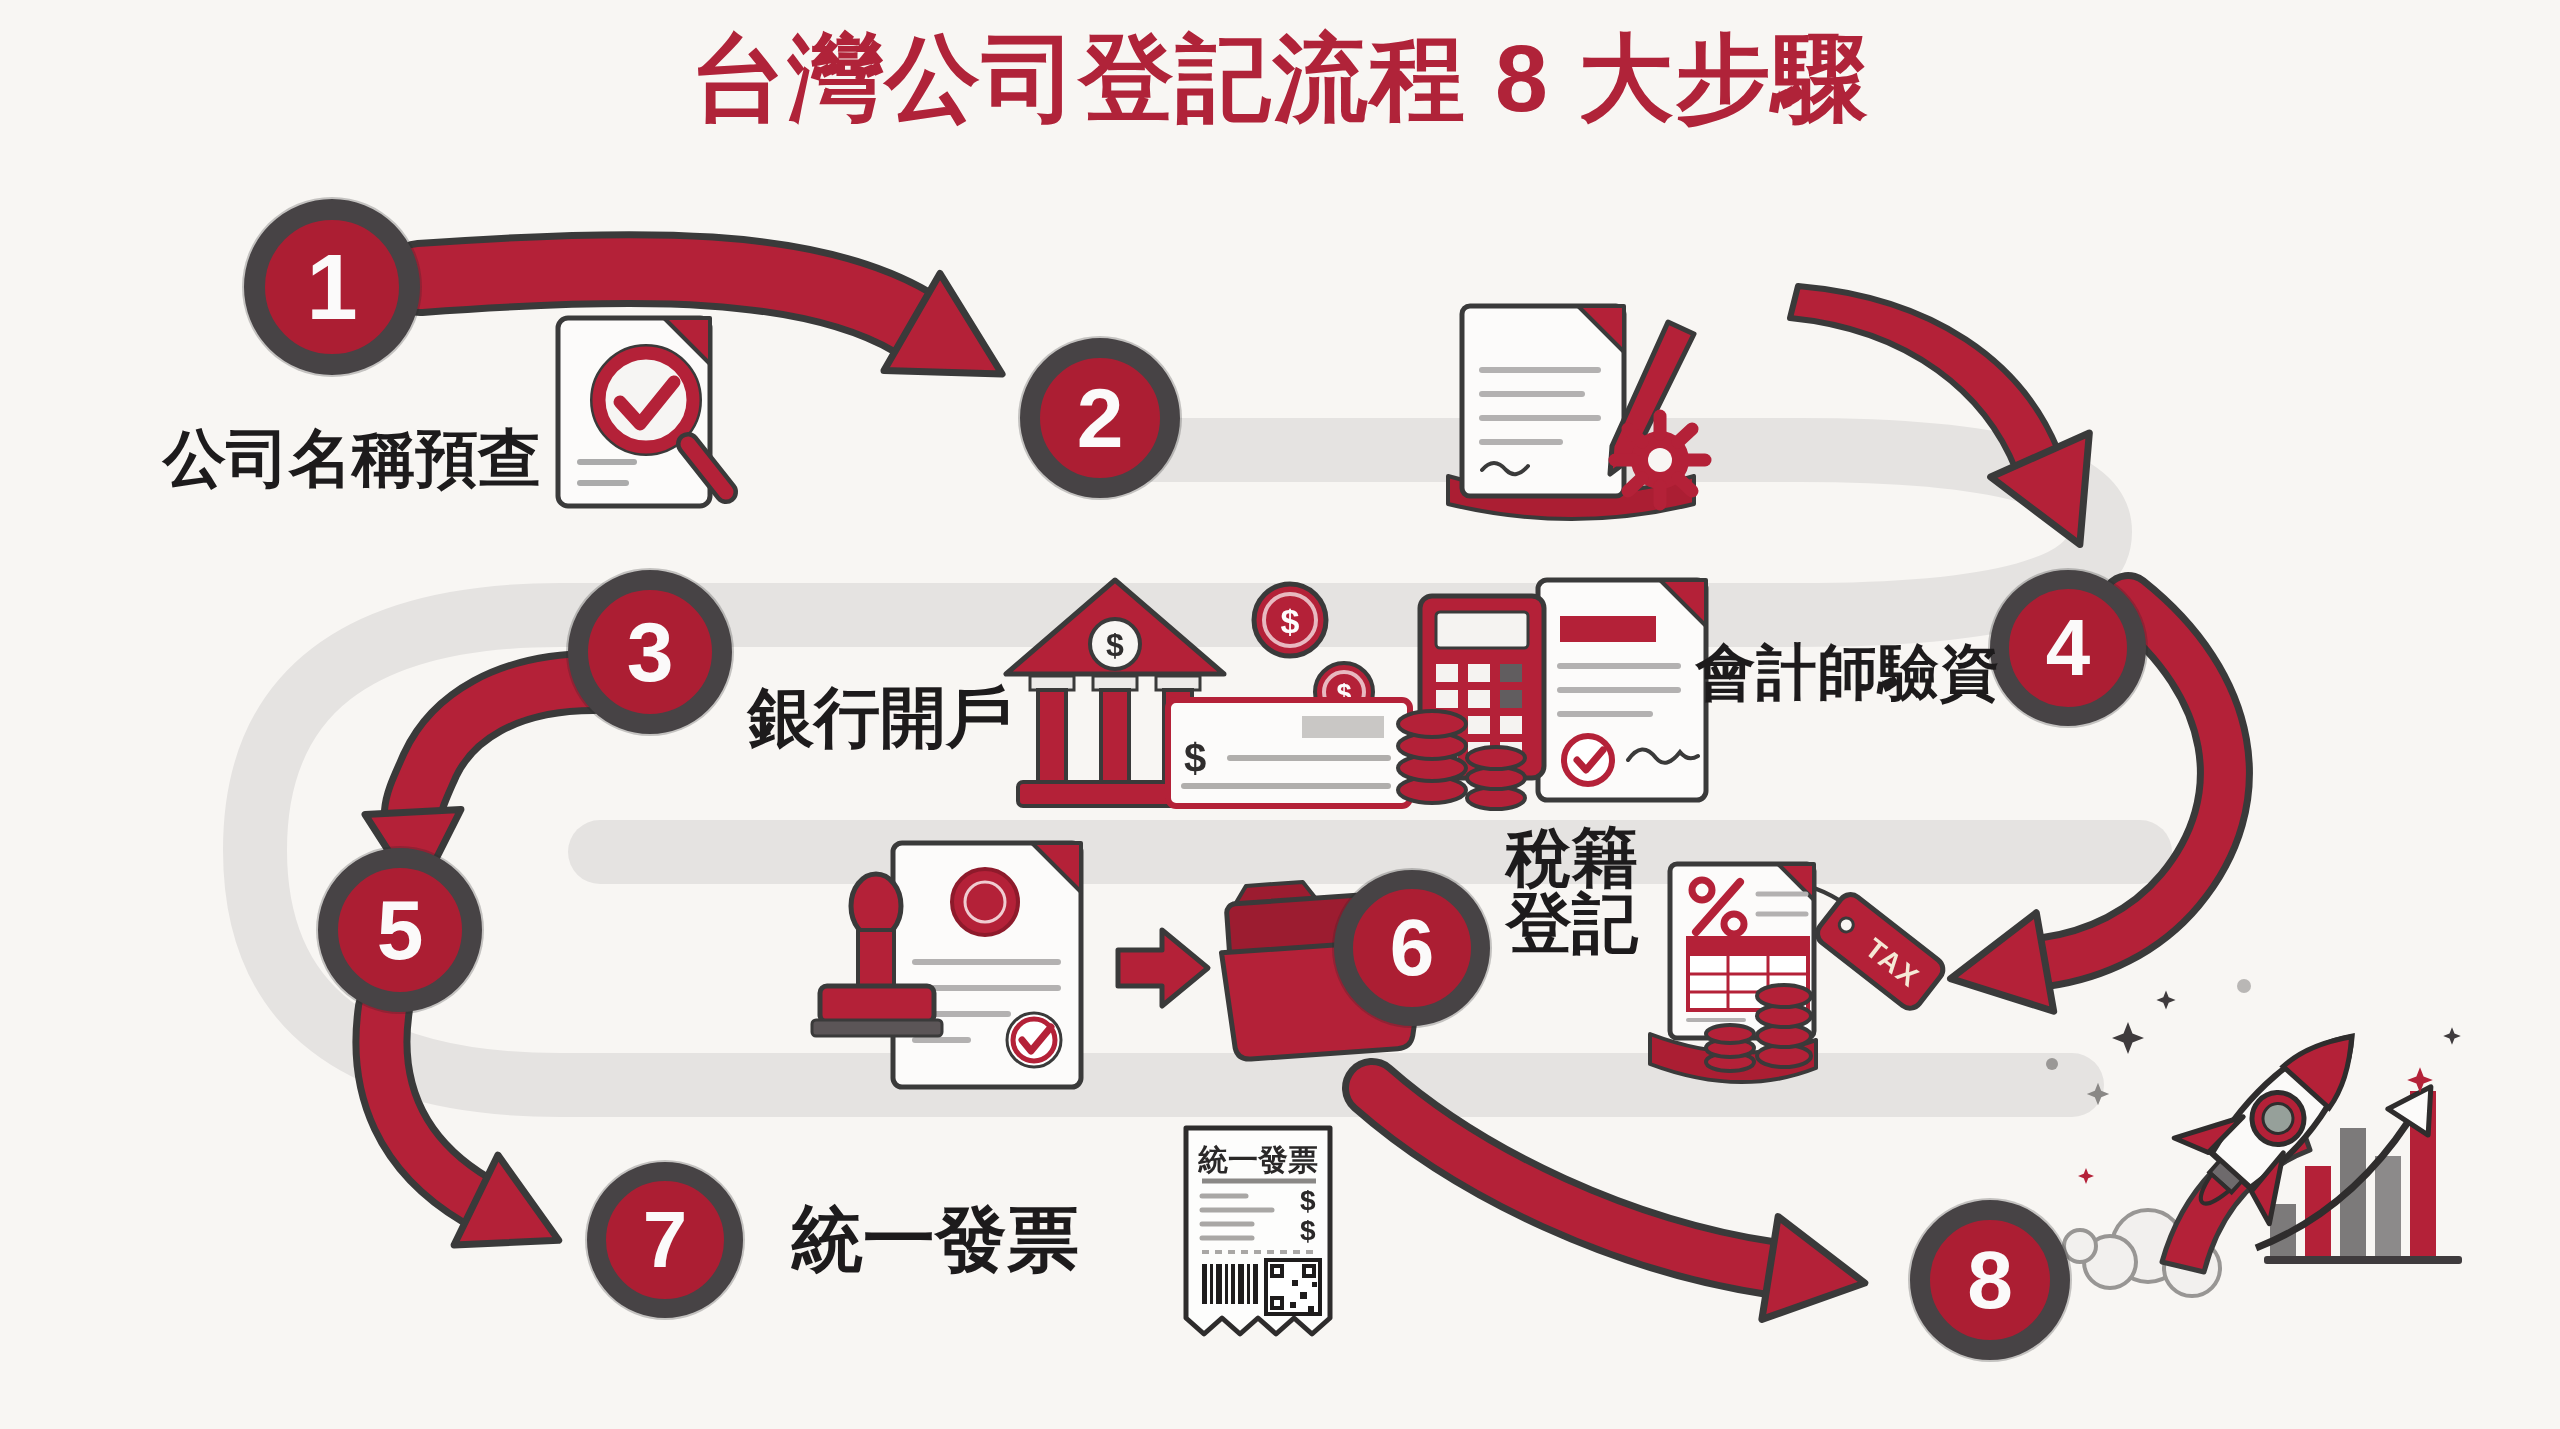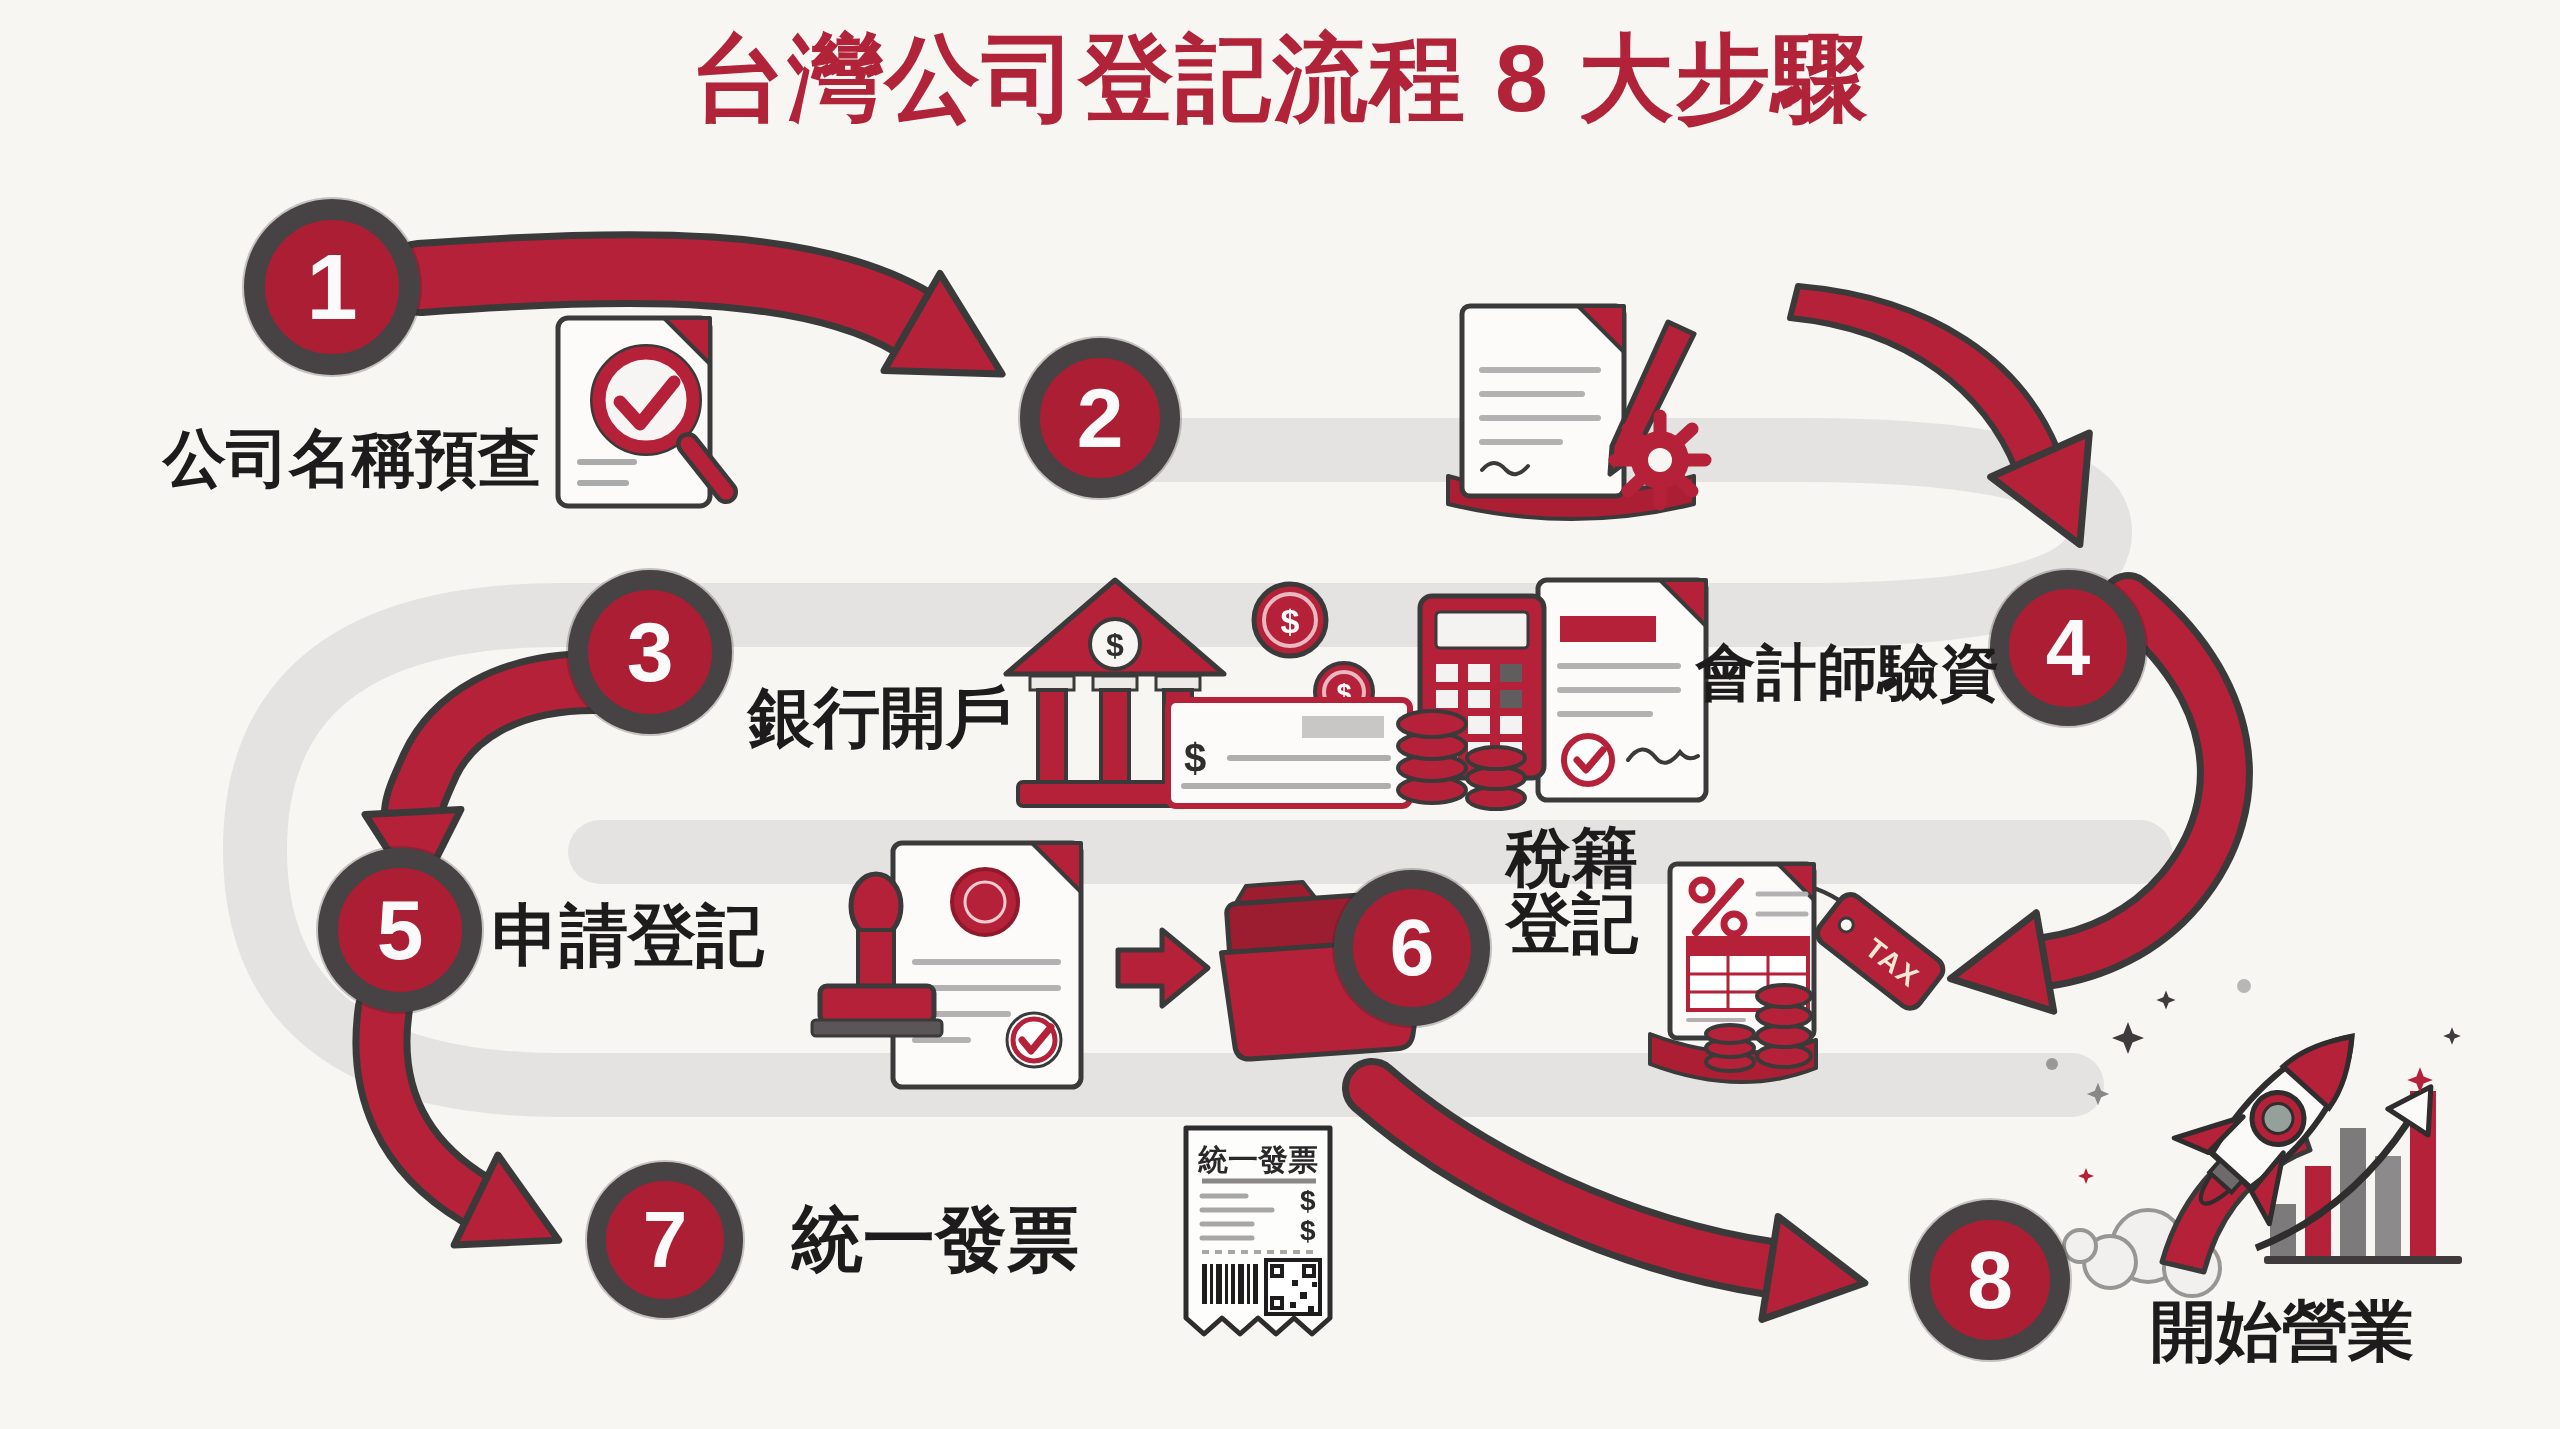--- a/index.html
+++ b/index.html
@@ -366,21 +366,19 @@
 <div class="step-circle c7">
       <span>7</span>
     </div>
 <div class="step-circle c8">
       <span>8</span>
     </div>
 
 <div class="step-label l1">公司名稱預查</div>
 <div class="step-label l4">會計師驗資</div>
 <div class="step-label l3">銀行開戶</div>
-<div class="step-label l5">申請登記</div>
 <div class="step-label l6">
   <span>稅籍</span>
   <span>登記</span>
 </div>
 <div class="step-label l7">統一發票</div>
-<div class="step-label l8">開始營業</div>
 
 </div>
 
 </body></html>

